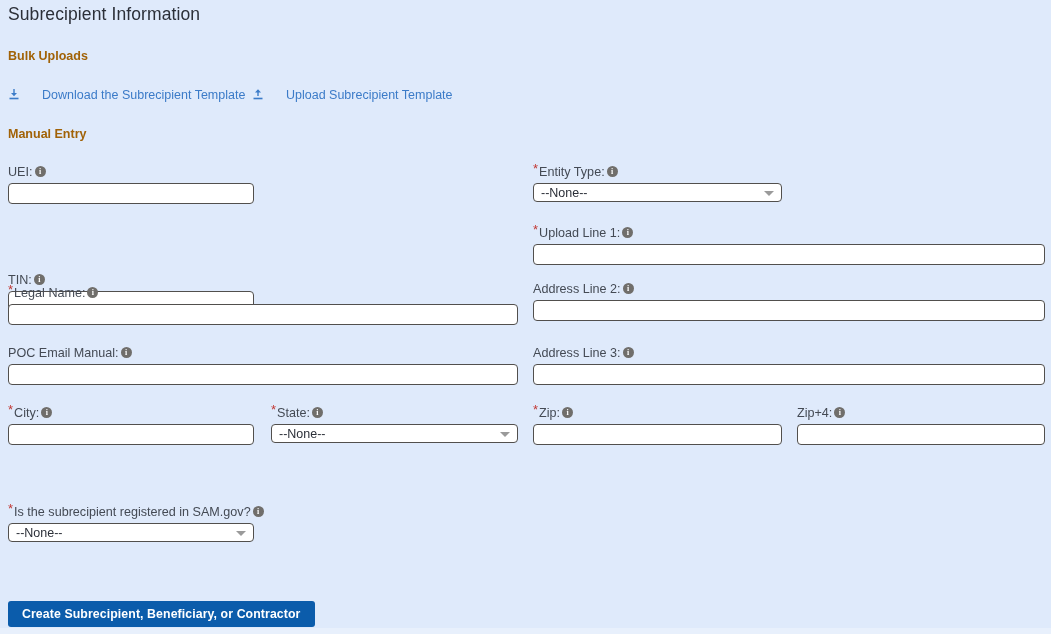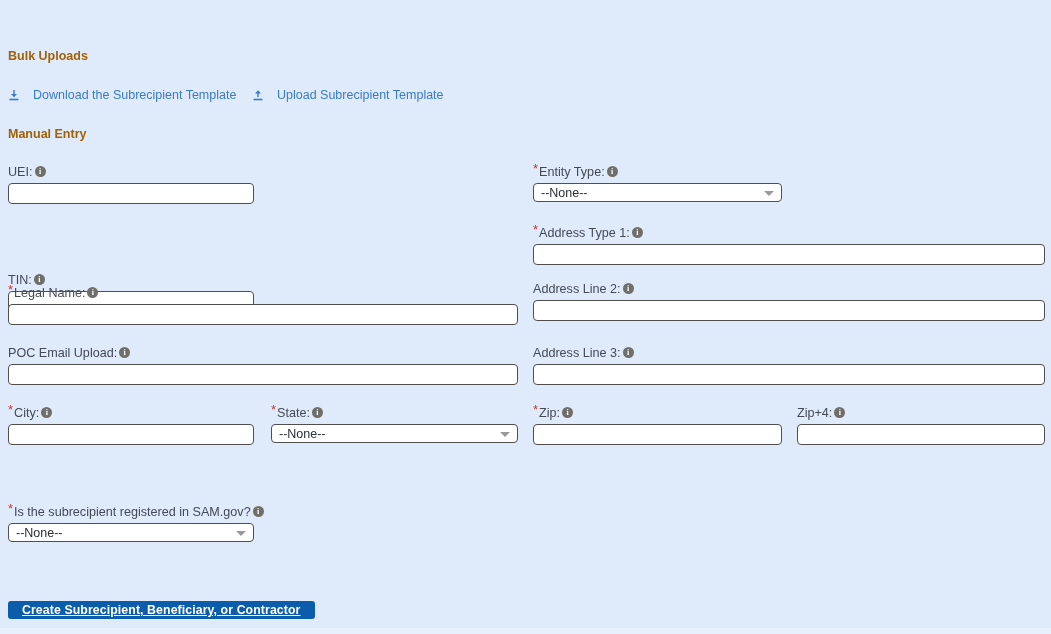--- a/index.html
+++ b/index.html
@@ -42,22 +42,22 @@
     white-space: nowrap;
   }
   .section-bulk { top: 49px; }
   .section-manual { top: 127px; }
 
   
   .bulk-link {
     position: absolute;
     top: 88px;
     display: flex;
-    align-items: flex-end;
-    gap: 13px;
+    align-items: flex-start;
+    gap: 22px;
     font-size: 12.5px;
     color: #3b7bc8;
     text-decoration: none;
     white-space: nowrap;
     cursor: pointer;
   }
   .link-download { left: 8px; }
   .link-upload { left: 252px; }
   .bulk-link .glyph {
     display: inline-block;
@@ -156,49 +156,49 @@
     border-right: 5px solid transparent;
     border-top: 5px solid #9a9a9a;
     pointer-events: none;
   }
 
   
   .submit-btn {
     position: absolute;
     left: 8px;
     top: 601px;
-    height: 18px;
+    height: 26px;
     padding: 0 14px;
     background: #0b5cab;
     border: none;
     border-radius: 3px;
     color: #ffffff;
     font-family: "Liberation Sans", sans-serif;
     font-size: 12.3px;
     font-weight: 700;
     letter-spacing: 0.1px;
     cursor: pointer;
     white-space: nowrap;
-    text-decoration: underline;
   }
 
   .bottom-strip {
     position: absolute;
     left: 0;
     bottom: 0;
     width: 1051px;
     height: 6px;
     background: #e8f0fc;
   }
 </style>
 </head>
 <body>
 
 <div class="page">
 
+  <div class="page-title">Subrecipient Information</div>
 
   <div class="section-label section-bulk">Bulk Uploads</div>
 
   <a class="bulk-link link-download" href="#">
     <span class="glyph">
       <svg width="12" height="13" viewBox="0 0 12 13" aria-hidden="true">
         <path d="M6 1 L6 7" stroke="#3b7bc8" stroke-width="1.4" fill="none"></path>
         <path d="M3 5 L6 8.2 L9 5 Z" fill="#3b7bc8"></path>
         <path d="M1.5 10.5 L10.5 10.5" stroke="#3b7bc8" stroke-width="1.6" fill="none"></path>
       </svg>
@@ -249,21 +249,21 @@
       <span class="info-icon">
           <span>i</span>
         </span>
     </div>
     <input class="txt" type="text" value="" style="">
   </div>
 
   <div class="field" style="left:533px; top:226px; width:512px;">
     <div class="field-label">
       <span class="req">*</span>
-      <span>Address Type 1:</span>
+      <span>Upload Line 1:</span>
       <span class="info-icon">
           <span>i</span>
         </span>
     </div>
     <input class="txt" type="text" value="" style="">
   </div>
 
   <div class="field" style="left:8px; top:286px; width:510px;">
     <div class="field-label">
       <span class="req">*</span>
@@ -280,21 +280,21 @@
       <span>Address Line 2:</span>
       <span class="info-icon">
           <span>i</span>
         </span>
     </div>
     <input class="txt" type="text" value="" style="">
   </div>
 
   <div class="field" style="left:8px; top:346px; width:510px;">
     <div class="field-label">
-      <span>POC Email Upload:</span>
+      <span>POC Email Manual:</span>
       <span class="info-icon">
           <span>i</span>
         </span>
     </div>
     <input class="txt" type="text" value="" style="">
   </div>
 
   <div class="field" style="left:533px; top:346px; width:512px;">
     <div class="field-label">
       <span>Address Line 3:</span>

